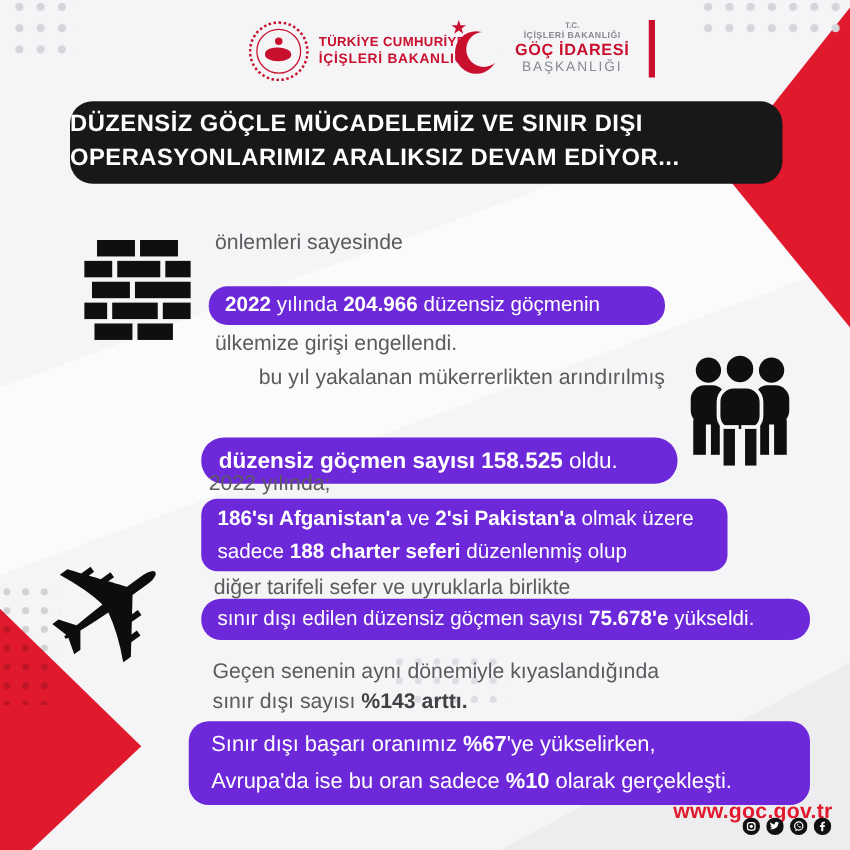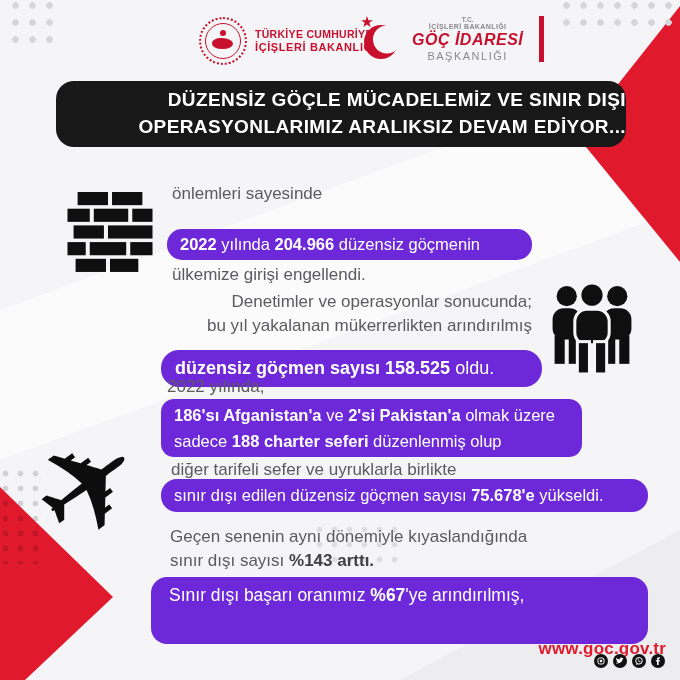--- a/index.html
+++ b/index.html
@@ -28,29 +28,29 @@
     position:relative;
   }
   .emblem-map { position:absolute; left:6px; top:14px; width:21px; height:11px; background:#c8102e; border-radius:45% 55% 50% 50%; }
   .emblem-dot { position:absolute; left:14px; top:6px; width:6px; height:6px; border-radius:50%; background:#c8102e; }
   .ministry-text { color:#c8102e; line-height:1.25; }
   .ministry-text .l1 { font-size:10.5px; font-weight:700; letter-spacing:.3px; }
   .ministry-text .l2 { font-size:11px; font-weight:700; letter-spacing:.6px; }
   .agency-text { text-align:center; line-height:1.15; }
   .agency-text .t1 { font-size:6.5px; color:#8a8a8e; font-weight:700; }
   .agency-text .t2 { font-size:7px; color:#8a8a8e; font-weight:700; letter-spacing:.4px; }
-  .agency-text .t3 { font-size:16px; color:#c8102e; font-weight:700; letter-spacing:.5px;font-style:italic; }
+  .agency-text .t3 { font-size:13px; color:#c8102e; font-weight:700; letter-spacing:.5px; }
   .agency-text .t4 { font-size:11px; color:#8a8a8e; font-weight:400; letter-spacing:1.5px; }
   .agency-bar { width:5px; height:46px; background:#c8102e; margin-left:8px; }
 
   
   #banner {
     left:56px; top:81px; width:570px; height:66px;
     background:#181818; border-radius:18px; z-index:4;
-    display:flex; flex-direction:column; align-items:flex-end; justify-content:center;
+    display:flex; flex-direction:column; align-items:flex-start; justify-content:center;
     color:#ffffff; font-weight:700; font-size:19px; letter-spacing:.4px; line-height:1.42;
     text-align:center;
   }
 
   
   .gtxt { color:#5b5b5e; font-size:17px; line-height:24px; z-index:3; }
   .redbar {
     background:#6d28d9; color:#ffffff; z-index:3;
     display:flex; align-items:center; white-space:nowrap;
   }
@@ -143,21 +143,20 @@
   <div>önlemleri sayesinde</div>
 </div>
 
 <div id="hl-border" class="redbar abs">
   <span><b>2022</b><span> yılında </span><b>204.966</b><span> düzensiz göçmenin</span></span>
 </div>
 
 <div class="gtxt abs" style="left:172px; top:263px;">ülkemize girişi engellendi.</div>
 
 <div class="gtxt abs" style="left:160px; top:290px; width:372px; text-align:right;">
-  <div>Denetimler ve operasyonlar sonucunda;</div>
   <div>bu yıl yakalanan mükerrerlikten arındırılmış</div>
 </div>
 
 <div id="hl-appr" class="redbar abs">
   <span><b>düzensiz göçmen sayısı 158.525</b><span> oldu.</span></span>
 </div>
 
 <svg class="abs icon-wrap" style="left:540px; top:283px;" width="104" height="95" viewBox="0 0 102 94">
   <g fill="#0f0f0f">
     <circle cx="26" cy="13" r="10"></circle>
@@ -191,21 +190,22 @@
 <div id="hl-deport" class="redbar abs">
   <span><span>sınır dışı edilen düzensiz göçmen sayısı </span><b>75.678'e</b><span> yükseldi.</span></span>
 </div>
 
 <div class="gtxt abs" style="left:170px; top:525px;">
   <div>Geçen senenin aynı dönemiyle kıyaslandığında</div>
   <div><span>sınır dışı sayısı </span><span class="darkbold">%143 arttı.</span></div>
 </div>
 
 <div id="box-success" class="redbar abs">
-  <div><span>Sınır dışı başarı oranımız </span><b>%67</b><span>'ye arındırılmış,</span></div>
+  <div><span>Sınır dışı başarı oranımız </span><b>%67</b><span>'ye yükselirken,</span></div>
+  <div><span>Avrupa'da ise bu oran sadece </span><b>%10</b><span> olarak gerçekleşti.</span></div>
 </div>
 
 <div id="site-url" class="abs">www.goc.gov.tr</div>
 
 <div id="social-row" class="abs">
   <svg class="soc" viewBox="0 0 14 14">
     <circle cx="7" cy="7" r="7" fill="#111"></circle>
     <rect x="4" y="4" width="6" height="6" rx="1.8" fill="none" stroke="#fff" stroke-width="1"></rect>
     <circle cx="7" cy="7" r="1.3" fill="#fff"></circle>
       <circle cx="9" cy="5" r="0.5" fill="#fff"></circle>

